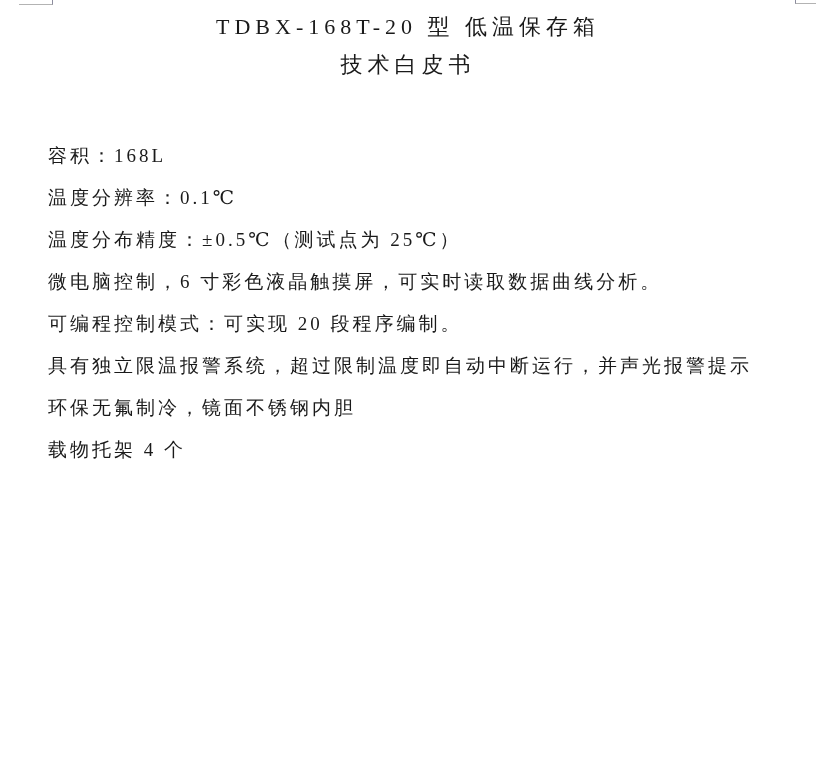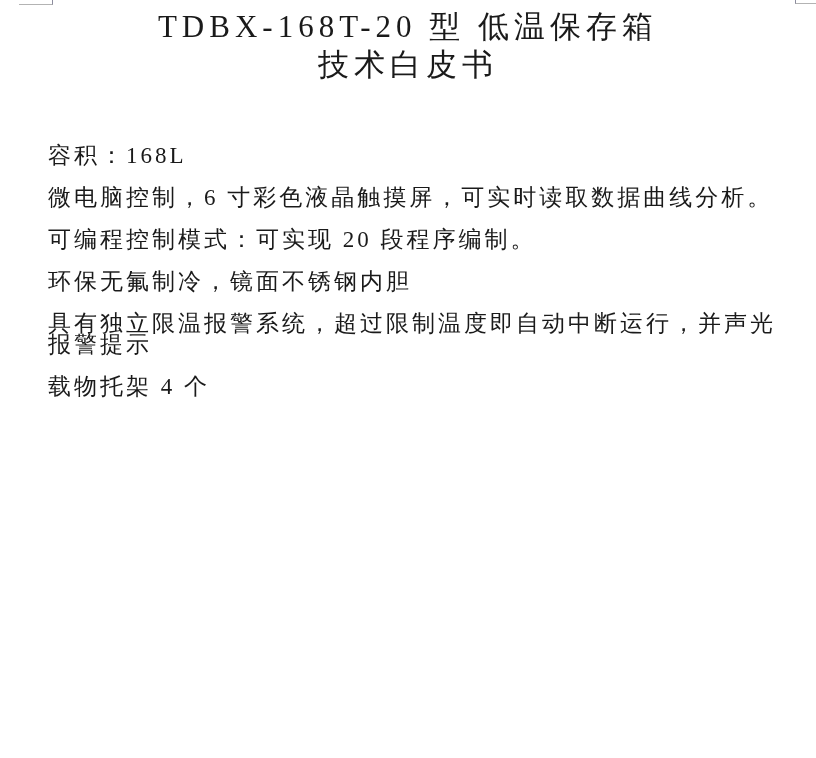--- a/index.html
+++ b/index.html
@@ -32,51 +32,53 @@
     width: 21px;
     height: 3px;
     border-bottom: 1px solid #b3b3b3;
     border-left: 1px solid #8c8c9e;
   }
   .title-block {
     padding-top: 8px;
     text-align: center;
   }
   .title-line {
-    font-size: 31px;
+    font-size: 22px;
     line-height: 38px;
     letter-spacing: 5px;
     white-space: pre-wrap;
     font-weight: normal;
     margin: 0;
   }
   .specs {
     margin-top: 61px;
     margin-left: 48px;
     margin-right: 36px;
   }
   .spec-line {
-    font-size: 23px;
+    font-size: 19px;
     line-height: 21px;
     letter-spacing: 3px;
     white-space: pre-wrap;
     margin: 0 0 21px 0;
   }
 </style>
 </head>
 <body style="color: rgb(26, 26, 26);">
 
 <div class="corner-mark left"></div>
 <div class="corner-mark right"></div>
 
 <div class="title-block">
   <h1 class="title-line">TDBX-168T-20 型 低温保存箱</h1>
   <h1 class="title-line">技术白皮书</h1>
 </div>
 
 <div class="specs">
   <p class="spec-line">容积：168L</p>
+  <p class="spec-line">温度分辨率：0.1℃</p>
+  <p class="spec-line">温度分布精度：±0.5℃（测试点为 25℃）</p>
   <p class="spec-line">微电脑控制，6 寸彩色液晶触摸屏，可实时读取数据曲线分析。</p>
   <p class="spec-line">可编程控制模式：可实现 20 段程序编制。</p>
+  <p class="spec-line">具有独立限温报警系统，超过限制温度即自动中断运行，并声光报警提示</p>
   <p class="spec-line">环保无氟制冷，镜面不锈钢内胆</p>
-  <p class="spec-line">具有独立限温报警系统，超过限制温度即自动中断运行，并声光报警提示</p>
   <p class="spec-line">载物托架 4 个</p>
 </div>
 
 </body></html>

